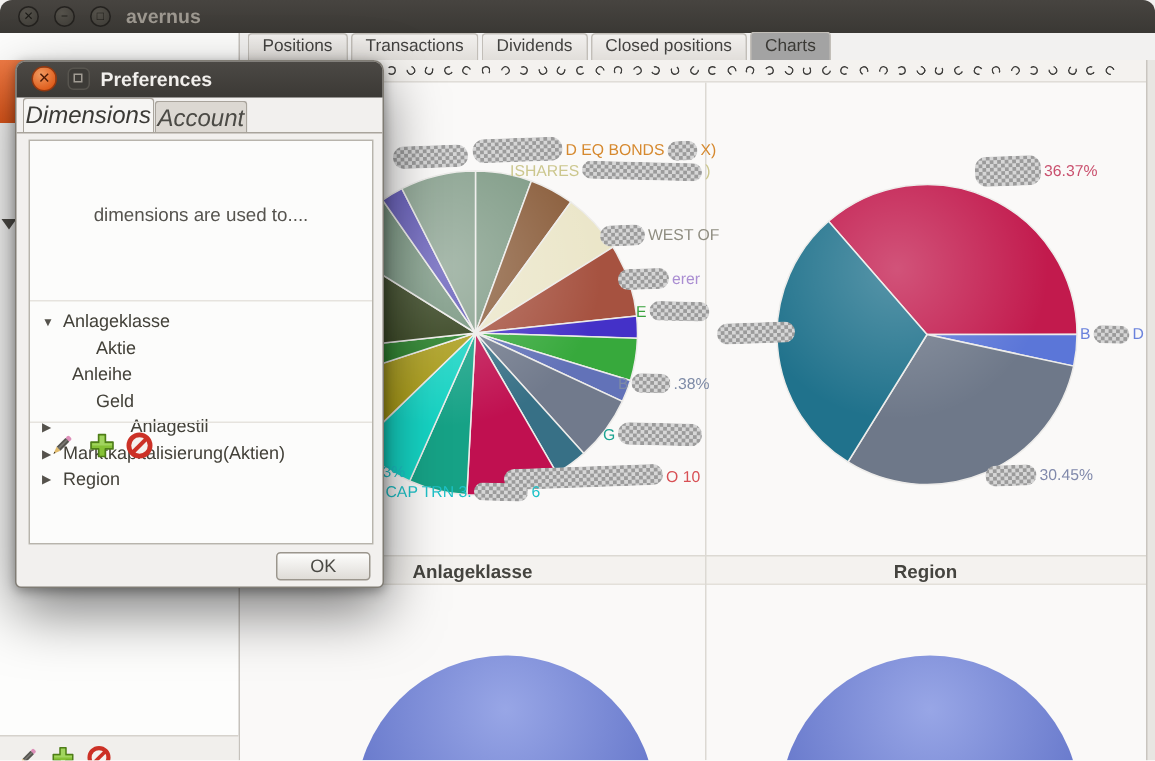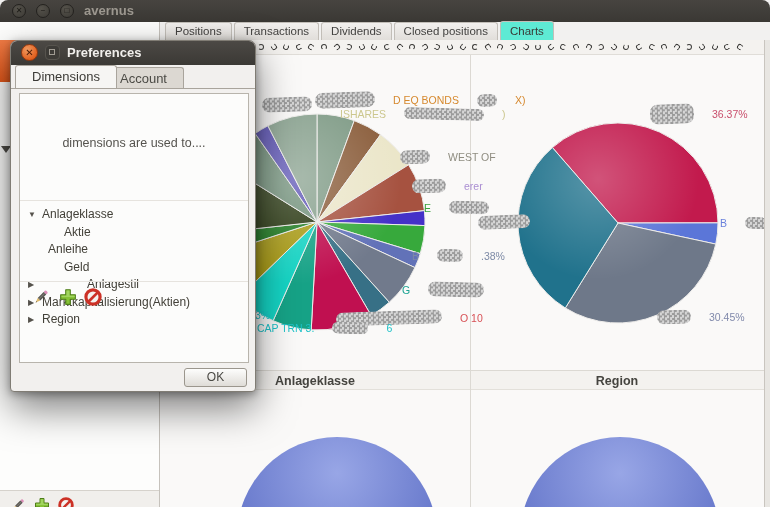--- a/index.html
+++ b/index.html
@@ -26,56 +26,56 @@
   .sb-tree-exp{position:absolute;left:1px;top:124px;width:0;height:0;
     border-left:5px solid transparent;border-right:5px solid transparent;border-top:7px solid #504e49;}
   .sb-toolbar{position:absolute;left:0;top:468px;width:100%;height:17px;background:#f1efec;
     border-top:1px solid #d6d2cc;}
   .sb-toolbar .mini-ico{position:absolute;top:6px;width:16px;height:16px;}
   
   .tabbar{position:absolute;left:160px;top:22px;height:18px;display:flex;gap:2px;padding-left:5px;}
   .tab{height:18px;padding:2px 9px 0 9px;font-size:11.5px;color:#434240;
     background:linear-gradient(#f2f0ee,#e1deda);border:1px solid #c2beb8;border-bottom:none;
     border-radius:3px 3px 0 0;white-space:nowrap;}
-  .tab.active{background:#5eead4;color:#3a3935;position:relative;z-index:3;height:19px;margin-top:-1px;padding-top:3px;}
+  .tab.active{background:#a3a3a3;color:#3a3935;position:relative;z-index:3;height:19px;margin-top:-1px;padding-top:3px;}
   
   .charts{position:absolute;left:160px;top:40px;width:604px;height:467px;background:#faf9f8;overflow:hidden;}
   .right-band{position:absolute;left:764px;top:40px;width:6px;height:467px;background:#e8e6e2;border-left:1px solid #c9c5bf;}
   .redacted-band{position:absolute;left:0;top:0;width:100%;height:15px;background:#f4f2ef;border-bottom:1px solid #e0ddd8;}
   .mark{position:absolute;top:4px;width:6px;height:6px;border:1.8px solid #3f3e3c;border-radius:50%;
     border-left-color:transparent;}
   .title-row{position:absolute;left:0;width:100%;height:20px;background:#f4f2ef;
     border-bottom:1px solid #e3e0da;border-top:1px solid #dcd9d3;}
   .title-row.r1{top:15px;border-top:none;}
   .title-row.r2{top:330px;}
   .chart-title{position:absolute;top:3px;font-size:12.5px;font-weight:bold;color:#45443f;text-align:center;}
   .ct1{left:0;width:310px;}
   .ct2{left:310px;width:294px;}
   .vdivider{position:absolute;left:310px;top:15px;width:1px;height:452px;background:#dcd9d3;}
   .pie-svg{position:absolute;}
   .blue-pie{position:absolute;width:200px;height:200px;border-radius:50%;}
-  .pie-label{position:absolute;display:flex;align-items:center;gap:18px;font-size:10.5px;white-space:nowrap;}
+  .pie-label{position:absolute;display:flex;align-items:center;gap:2px;font-size:10.5px;white-space:nowrap;}
   .blob{display:inline-block;border-radius:8px;
     background:repeating-conic-gradient(#9b9b9b 0% 25%,#d6d6d6 0% 50%) 0 0/5px 5px;}
   
   .dialog{position:absolute;left:10px;top:40px;width:246px;height:352px;background:#f2f0ee;
     border:1px solid #807c74;border-radius:7px 7px 4px 4px;z-index:50;
     box-shadow:0 16px 38px rgba(0,0,0,.5),0 2px 8px rgba(0,0,0,.35);}
   .dlg-titlebar{position:absolute;left:0;top:0;width:100%;height:24px;
     background:linear-gradient(#4c4945,#3b3935);border-radius:6px 6px 0 0;}
   .dlg-close{position:absolute;left:10px;top:3px;width:17px;height:17px;border-radius:50%;
     background:radial-gradient(circle at 35% 30%,#f09a60,#df5d1c 75%);border:1px solid #94380f;
     color:#4b1a05;font-size:10px;font-weight:bold;line-height:15px;text-align:center;}
   .dlg-restore{position:absolute;left:34px;top:4px;width:15px;height:15px;border-radius:4px;
     background:#3d3b37;border:1px solid #57544e;}
   .dlg-restore i{position:absolute;left:3px;top:3px;width:6px;height:6px;border:1.5px solid #a19c93;display:block;}
   .dlg-title{position:absolute;left:56px;top:4px;font-size:13px;font-weight:bold;color:#f1efec;}
   .dlg-tabs{position:absolute;left:0;top:24px;width:100%;height:23px;}
-  .dlg-tab{position:absolute;font-size:13px;padding:3px 16px;border:1px solid #a9a49c;border-bottom:none;
-    border-radius:3px 3px 0 0;}
+  .dlg-tab{position:absolute;font-size:16px;padding:3px 1px;border:1px solid #a9a49c;border-bottom:none;
+    border-radius:3px 3px 0 0;font-style:italic;}
   .dlg-tab.active{left:4px;top:0;height:23px;background:#f6f5f3;color:#3b3a36;z-index:2;}
   .dlg-tab.inactive{left:92px;top:2px;height:21px;background:#dcd8d2;color:#4b4a45;}
   .dlg-tabline{position:absolute;left:0;top:47px;width:100%;height:1px;background:#a9a49c;}
   .dlg-panel{position:absolute;left:8px;top:52px;width:230px;height:270px;background:#fcfcfb;
     border:1px solid #b8b4ac;}
   .dlg-note{position:absolute;left:0;top:42px;width:100%;text-align:center;font-size:12.5px;color:#55534e;}
   .dlg-panel-div{position:absolute;left:0;top:106px;width:100%;height:1px;background:#e6e3de;}
   .tree{position:absolute;left:0;top:112px;width:100%;}
   .tree-row{position:relative;height:17.5px;font-size:12px;color:#434139;}
   .tree-row .twisty{position:absolute;left:8px;top:4px;font-size:8px;color:#55524c;}

